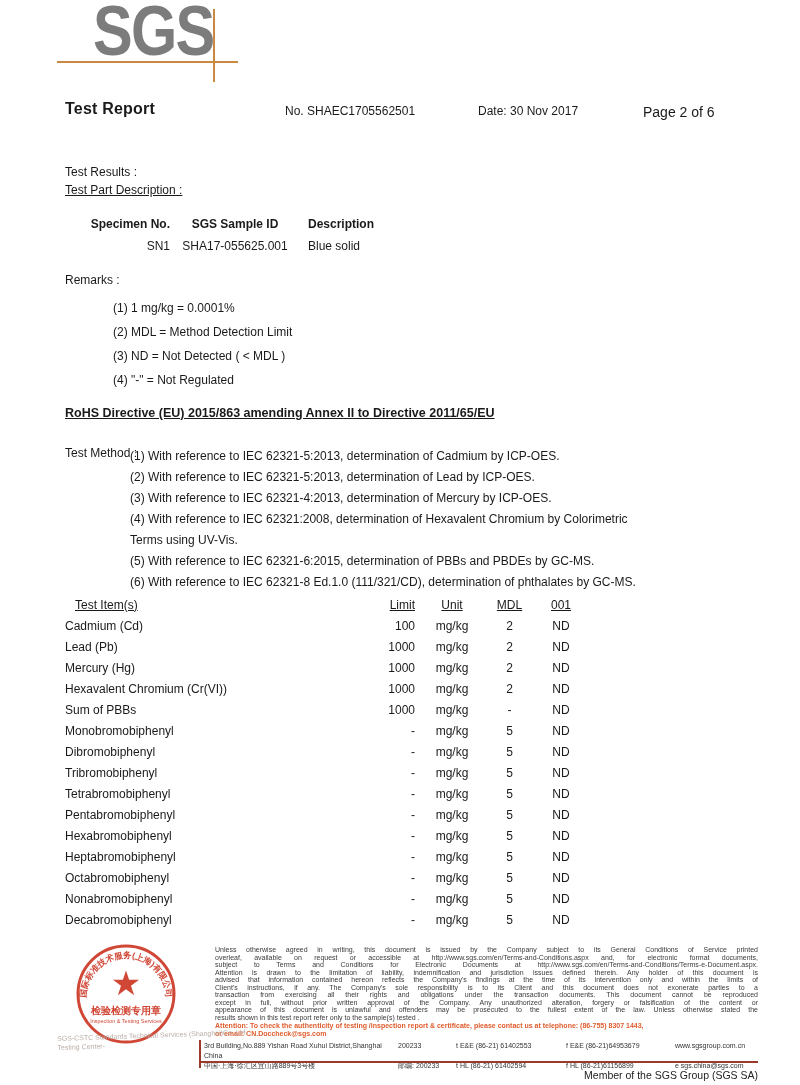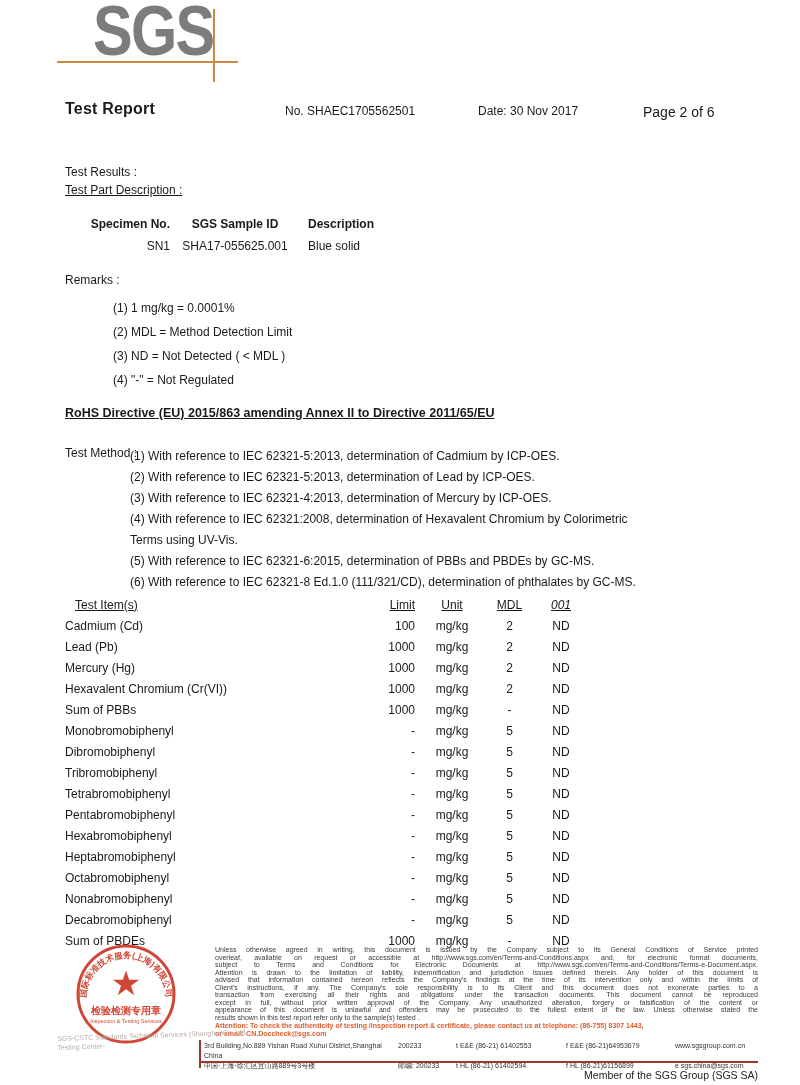--- a/index.html
+++ b/index.html
@@ -37,21 +37,21 @@
   
   .results{left:65px;top:594px;border-collapse:collapse;table-layout:fixed;font-size:12px;}
   .results th,.results td{padding:0;height:21px;font-weight:normal;vertical-align:middle;}
   .results th{text-decoration:underline;}
   .results .col-item{width:295px;text-align:left;}
   .results th.col-item{padding-left:10px;}
   .results .col-limit{width:45px;text-align:right;padding-right:6px;}
   .results .col-unit{width:62px;text-align:center;}
   .results .col-mdl{width:53px;text-align:center;}
   .results .col-val{width:50px;text-align:center;}
-  .results th.col-val{font-style:italic;text-align:center;}
+  .results th.col-val{text-align:center;}
   
   .disclaimer{left:215px;top:946px;width:543px;font-size:7px;line-height:7.5px;color:#3a3a3a;}
   .disclaimer div{text-align:justify;text-align-last:justify;}
   .disclaimer div:last-child{text-align-last:left;}
   .attention{left:215px;top:1022px;width:543px;font-size:7px;line-height:7.6px;
              font-weight:bold;color:#e05c2d;}
   .addr-block{left:204px;top:1041px;width:554px;font-size:7px;color:#333;}
   .addr-row{display:flex;line-height:10px;}
   .addr-a{width:194px;}
   .addr-p{width:58px;}
@@ -249,27 +249,20 @@
         </tr>
 
         <tr>
           <td class="col-item">Decabromobiphenyl</td>
           <td class="col-limit">-</td>
           <td class="col-unit">mg/kg</td>
           <td class="col-mdl">5</td>
           <td class="col-val">ND</td>
         </tr>
 
-        <tr>
-          <td class="col-item">Sum of PBDEs</td>
-          <td class="col-limit">1000</td>
-          <td class="col-unit">mg/kg</td>
-          <td class="col-mdl">-</td>
-          <td class="col-val">ND</td>
-        </tr>
       </tbody>
   </table>
 
   <div class="abs disclaimer">
 
   <div>Unless otherwise agreed in writing, this document is issued by the Company subject to its General Conditions of Service printed</div>
       <div>overleaf, available on request or accessible at http://www.sgs.com/en/Terms-and-Conditions.aspx and, for electronic format documents,</div>
       <div>subject to Terms and Conditions for Electronic Documents at http://www.sgs.com/en/Terms-and-Conditions/Terms-e-Document.aspx.</div>
       <div>Attention is drawn to the limitation of liability, indemnification and jurisdiction issues defined therein. Any holder of this document is</div>
       <div>advised that information contained hereon reflects the Company's findings at the time of its intervention only and within the limits of</div>

